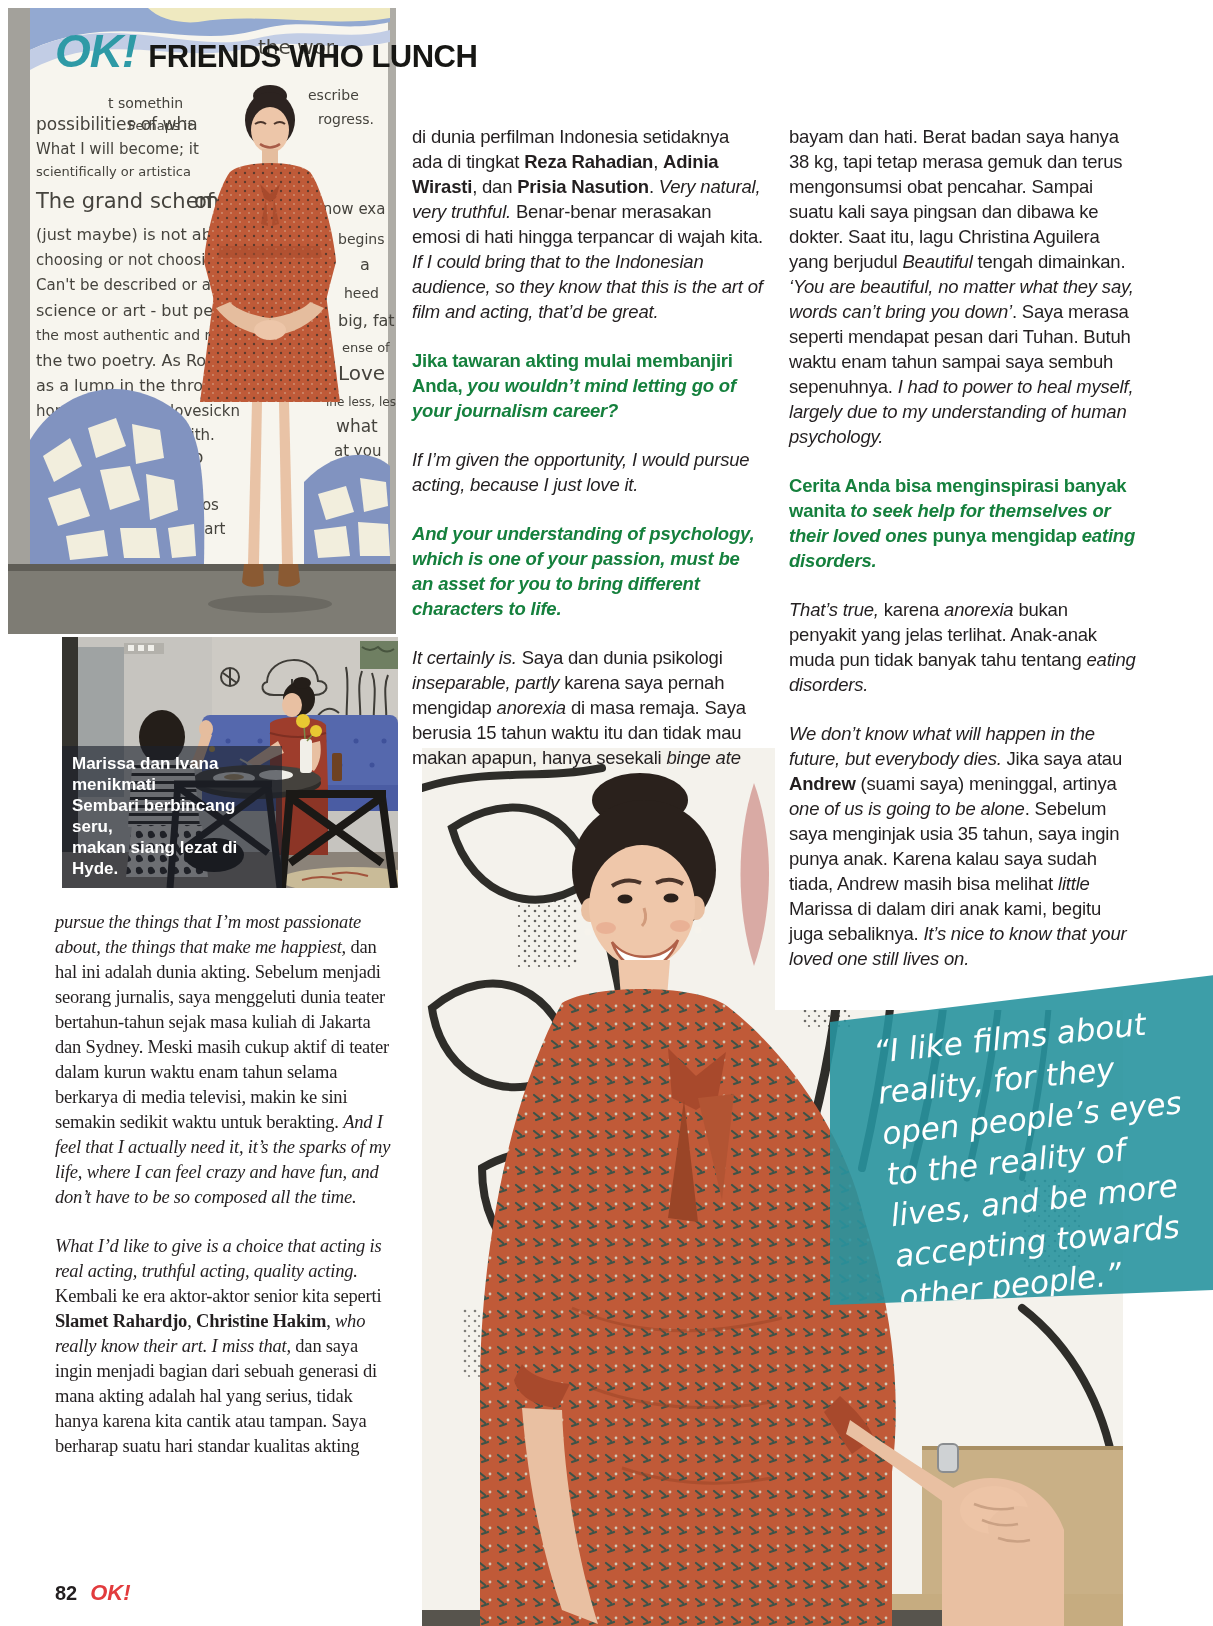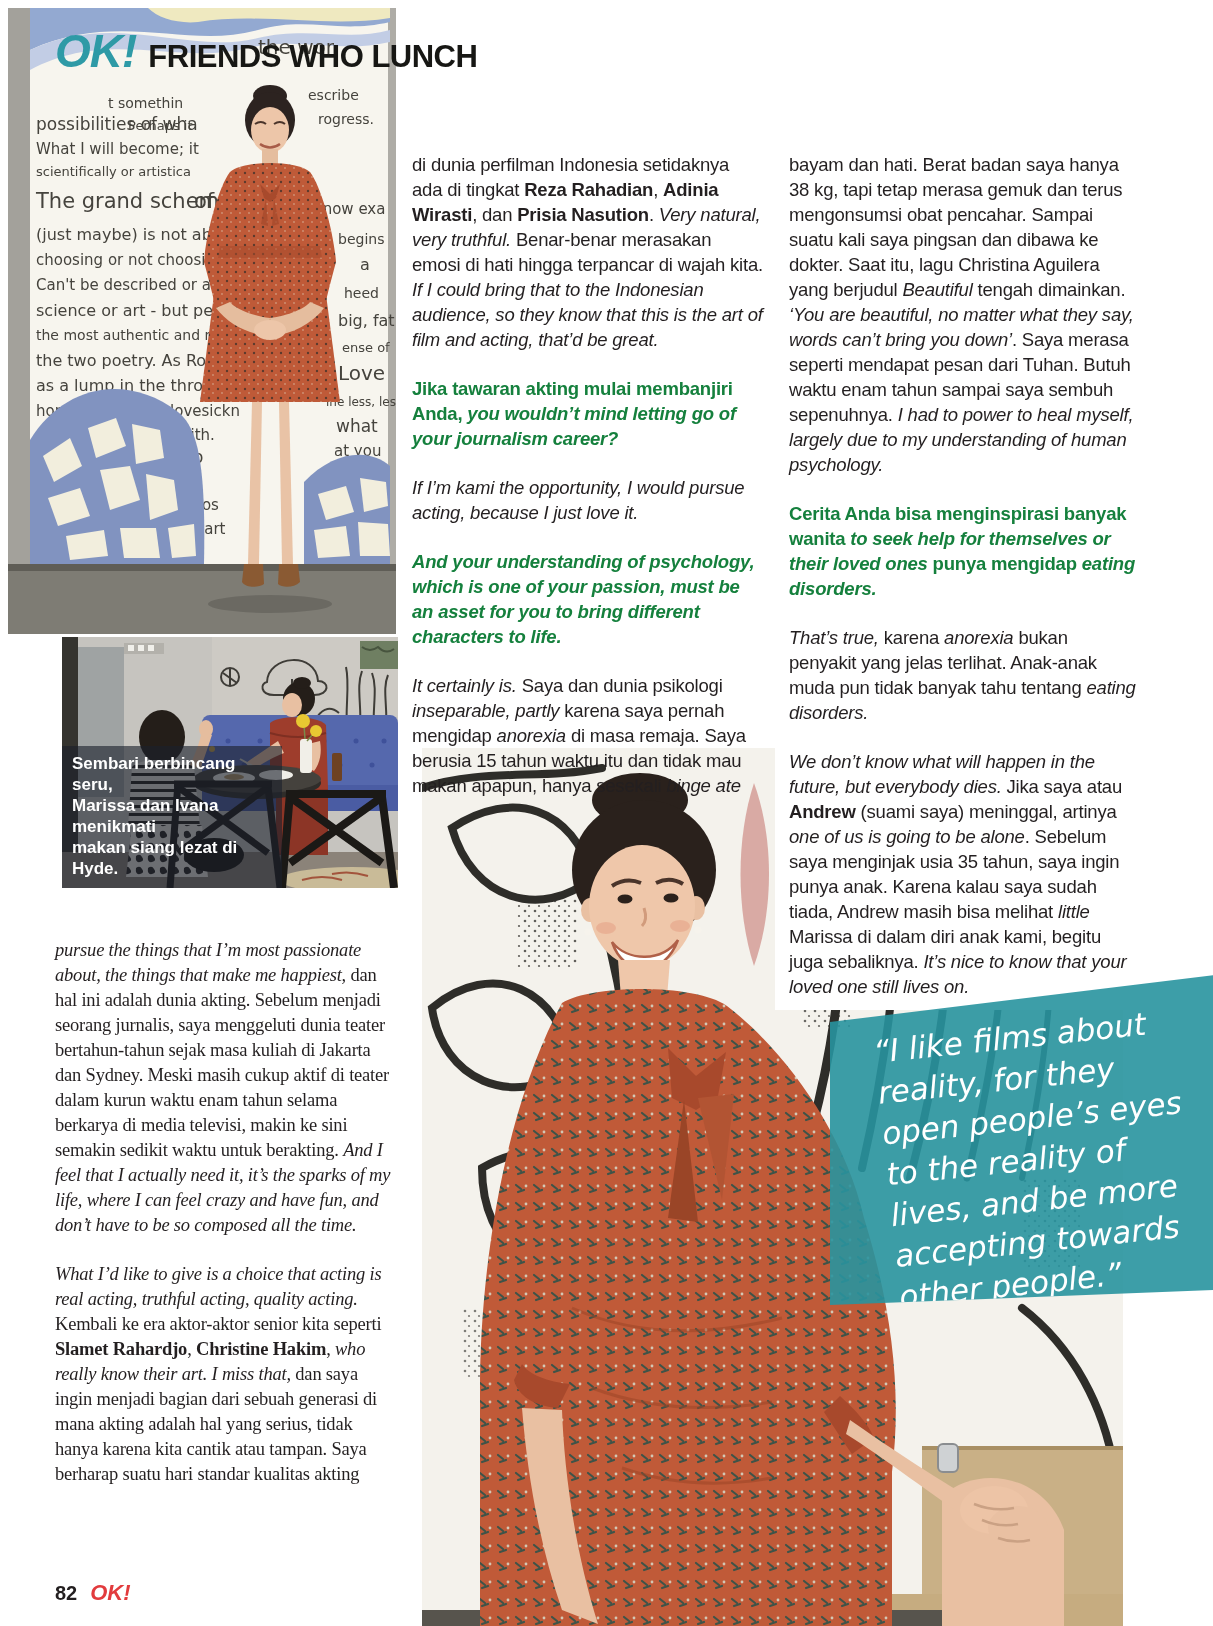--- a/index.html
+++ b/index.html
@@ -11,21 +11,21 @@
   .headline{font-size:31px;font-weight:bold;color:#171714;margin-left:12px;letter-spacing:-0.5px;}
   
   .photo-standing{position:absolute;left:8px;top:8px;width:388px;height:626px;z-index:1;}
   .photo-lunch{position:absolute;left:62px;top:637px;width:336px;height:251px;z-index:1;}
   .photo-seated{position:absolute;left:422px;top:748px;width:701px;height:878px;z-index:1;}
   .photo-standing svg,.photo-lunch svg,.photo-seated svg{display:block;width:100%;height:100%;}
   .caption{position:absolute;left:0;bottom:0;width:200px;background:rgba(28,33,44,0.62);
            color:#fff;font-weight:bold;font-size:17px;line-height:21px;padding:7px 10px 9px;}
   .shield{position:absolute;left:775px;top:748px;width:438px;height:262px;background:#fff;z-index:2;}
   
-  .col{position:absolute;font-size:18.5px;line-height:25px;letter-spacing:-0.2px;z-index:3;margin-top:28px;}
+  .col{position:absolute;font-size:18.5px;line-height:25px;letter-spacing:-0.2px;z-index:3;}
   .col-left{left:55px;top:910px;width:344px;font-family:Liberation Serif, serif;}
   .col-mid{left:412px;top:124px;width:352px;}
   .col-right{left:789px;top:124px;width:350px;}
   .col p{margin:0 0 24px;}
   .col p:last-child{margin-bottom:0;}
   .question{color:#15803d;font-weight:bold;}
   .s-r{font-style:normal;}
   .s-i{font-style:italic;}
   .s-b{font-weight:bold;}
   
@@ -249,22 +249,22 @@
           <path d="M112,147 L210,147"></path>
         </g>
         <g stroke-width="8">
           <path d="M228,156 L220,251 M320,160 L332,251"></path>
           <path d="M228,160 L320,226 M320,160 L228,226"></path>
           <path d="M224,157 L324,157"></path>
         </g>
       </g>
     </svg>
     <div class="caption">
+        <div class="ln">Marissa dan Ivana menikmati</div>
         <div class="ln">Sembari berbincang seru,</div>
-        <div class="ln">Marissa dan Ivana menikmati</div>
         <div class="ln">makan siang lezat di Hyde.</div>
       </div>
   </div>
 
   <div class="photo-seated">
     <svg viewBox="0 0 701 878" preserveAspectRatio="none">
       <defs>
         <pattern id="psprig" width="18" height="18" patternUnits="userSpaceOnUse">
           <rect width="18" height="18" fill="#c05a38"></rect>
           <path d="M4,5 l5,4 M6,12 l6,-2" stroke="#3e5348" stroke-width="2.2" stroke-linecap="round"></path>
@@ -345,21 +345,21 @@
 
   <div class="shield"></div>
 
   <div class="col col-left">
       <p class="answer"><span class="s-i">pursue the things that I’m most passionate about, the things that make me happiest,</span><span class="s-r"> dan hal ini adalah dunia akting. Sebelum menjadi seorang jurnalis, saya menggeluti dunia teater bertahun-tahun sejak masa kuliah di Jakarta dan Sydney. Meski masih cukup aktif di teater dalam kurun waktu enam tahun selama berkarya di media televisi, makin ke sini semakin sedikit waktu untuk berakting. </span><span class="s-i">And I feel that I actually need it, it’s the sparks of my life, where I can feel crazy and have fun, and don’t have to be so composed all the time.</span></p>
       <p class="answer"><span class="s-i">What I’d like to give is a choice that acting is real acting, truthful acting, quality acting.</span><span class="s-r"> Kembali ke era aktor-aktor senior kita seperti </span><span class="s-b">Slamet Rahardjo</span><span class="s-r">, </span><span class="s-b">Christine Hakim</span><span class="s-r">, </span><span class="s-i">who really know their art. I miss that,</span><span class="s-r"> dan saya ingin menjadi bagian dari sebuah generasi di mana akting adalah hal yang serius, tidak hanya karena kita cantik atau tampan. Saya berharap suatu hari standar kualitas akting</span></p>
     </div>
   <div class="col col-mid">
       <p class="answer"><span class="s-r">di dunia perfilman Indonesia setidaknya ada di tingkat </span><span class="s-b">Reza Rahadian</span><span class="s-r">, </span><span class="s-b">Adinia Wirasti</span><span class="s-r">, dan </span><span class="s-b">Prisia Nasution</span><span class="s-r">. </span><span class="s-i">Very natural, very truthful.</span><span class="s-r"> Benar-benar merasakan emosi di hati hingga terpancar di wajah kita. </span><span class="s-i">If I could bring that to the Indonesian audience, so they know that this is the art of film and acting, that’d be great.</span></p>
       <p class="question"><span class="s-r">Jika tawaran akting mulai membanjiri Anda, </span><span class="s-i">you wouldn’t mind letting go of your journalism career?</span></p>
-      <p class="answer"><span class="s-i">If I’m kami the opportunity, I would pursue acting, because I just love it.</span></p>
+      <p class="answer"><span class="s-i">If I’m given the opportunity, I would pursue acting, because I just love it.</span></p>
       <p class="question"><span class="s-i">And your understanding of psychology, which is one of your passion, must be an asset for you to bring different characters to life.</span></p>
       <p class="answer"><span class="s-i">It certainly is.</span><span class="s-r"> Saya dan dunia psikologi </span><span class="s-i">inseparable, partly</span><span class="s-r"> karena saya pernah mengidap </span><span class="s-i">anorexia</span><span class="s-r"> di masa remaja. Saya berusia 15 tahun waktu itu dan tidak mau makan apapun, hanya sesekali </span><span class="s-i">binge ate</span></p>
     </div>
   <div class="col col-right">
       <p class="answer"><span class="s-r">bayam dan hati. Berat badan saya hanya 38 kg, tapi tetap merasa gemuk dan terus mengonsumsi obat pencahar. Sampai suatu kali saya pingsan dan dibawa ke dokter. Saat itu, lagu Christina Aguilera yang berjudul </span><span class="s-i">Beautiful</span><span class="s-r"> tengah dimainkan. </span><span class="s-i">‘You are beautiful, no matter what they say, words can’t bring you down’</span><span class="s-r">. Saya merasa seperti mendapat pesan dari Tuhan. Butuh waktu enam tahun sampai saya sembuh sepenuhnya. </span><span class="s-i">I had to power to heal myself, largely due to my understanding of human psychology.</span></p>
       <p class="question"><span class="s-r">Cerita Anda bisa menginspirasi banyak wanita </span><span class="s-i">to seek help for themselves or their loved ones</span><span class="s-r"> punya mengidap </span><span class="s-i">eating disorders.</span></p>
       <p class="answer"><span class="s-i">That’s true,</span><span class="s-r"> karena </span><span class="s-i">anorexia</span><span class="s-r"> bukan penyakit yang jelas terlihat. Anak-anak muda pun tidak banyak tahu tentang </span><span class="s-i">eating disorders.</span></p>
       <p class="answer"><span class="s-i">We don’t know what will happen in the future, but everybody dies.</span><span class="s-r"> Jika saya atau </span><span class="s-b">Andrew</span><span class="s-r"> (suami saya) meninggal, artinya </span><span class="s-i">one of us is going to be alone</span><span class="s-r">. Sebelum saya menginjak usia 35 tahun, saya ingin punya anak. Karena kalau saya sudah tiada, Andrew masih bisa melihat </span><span class="s-i">little</span><span class="s-r"> Marissa di dalam diri anak kami, begitu juga sebaliknya. </span><span class="s-i">It’s nice to know that your loved one still lives on.</span></p>
     </div>
 

